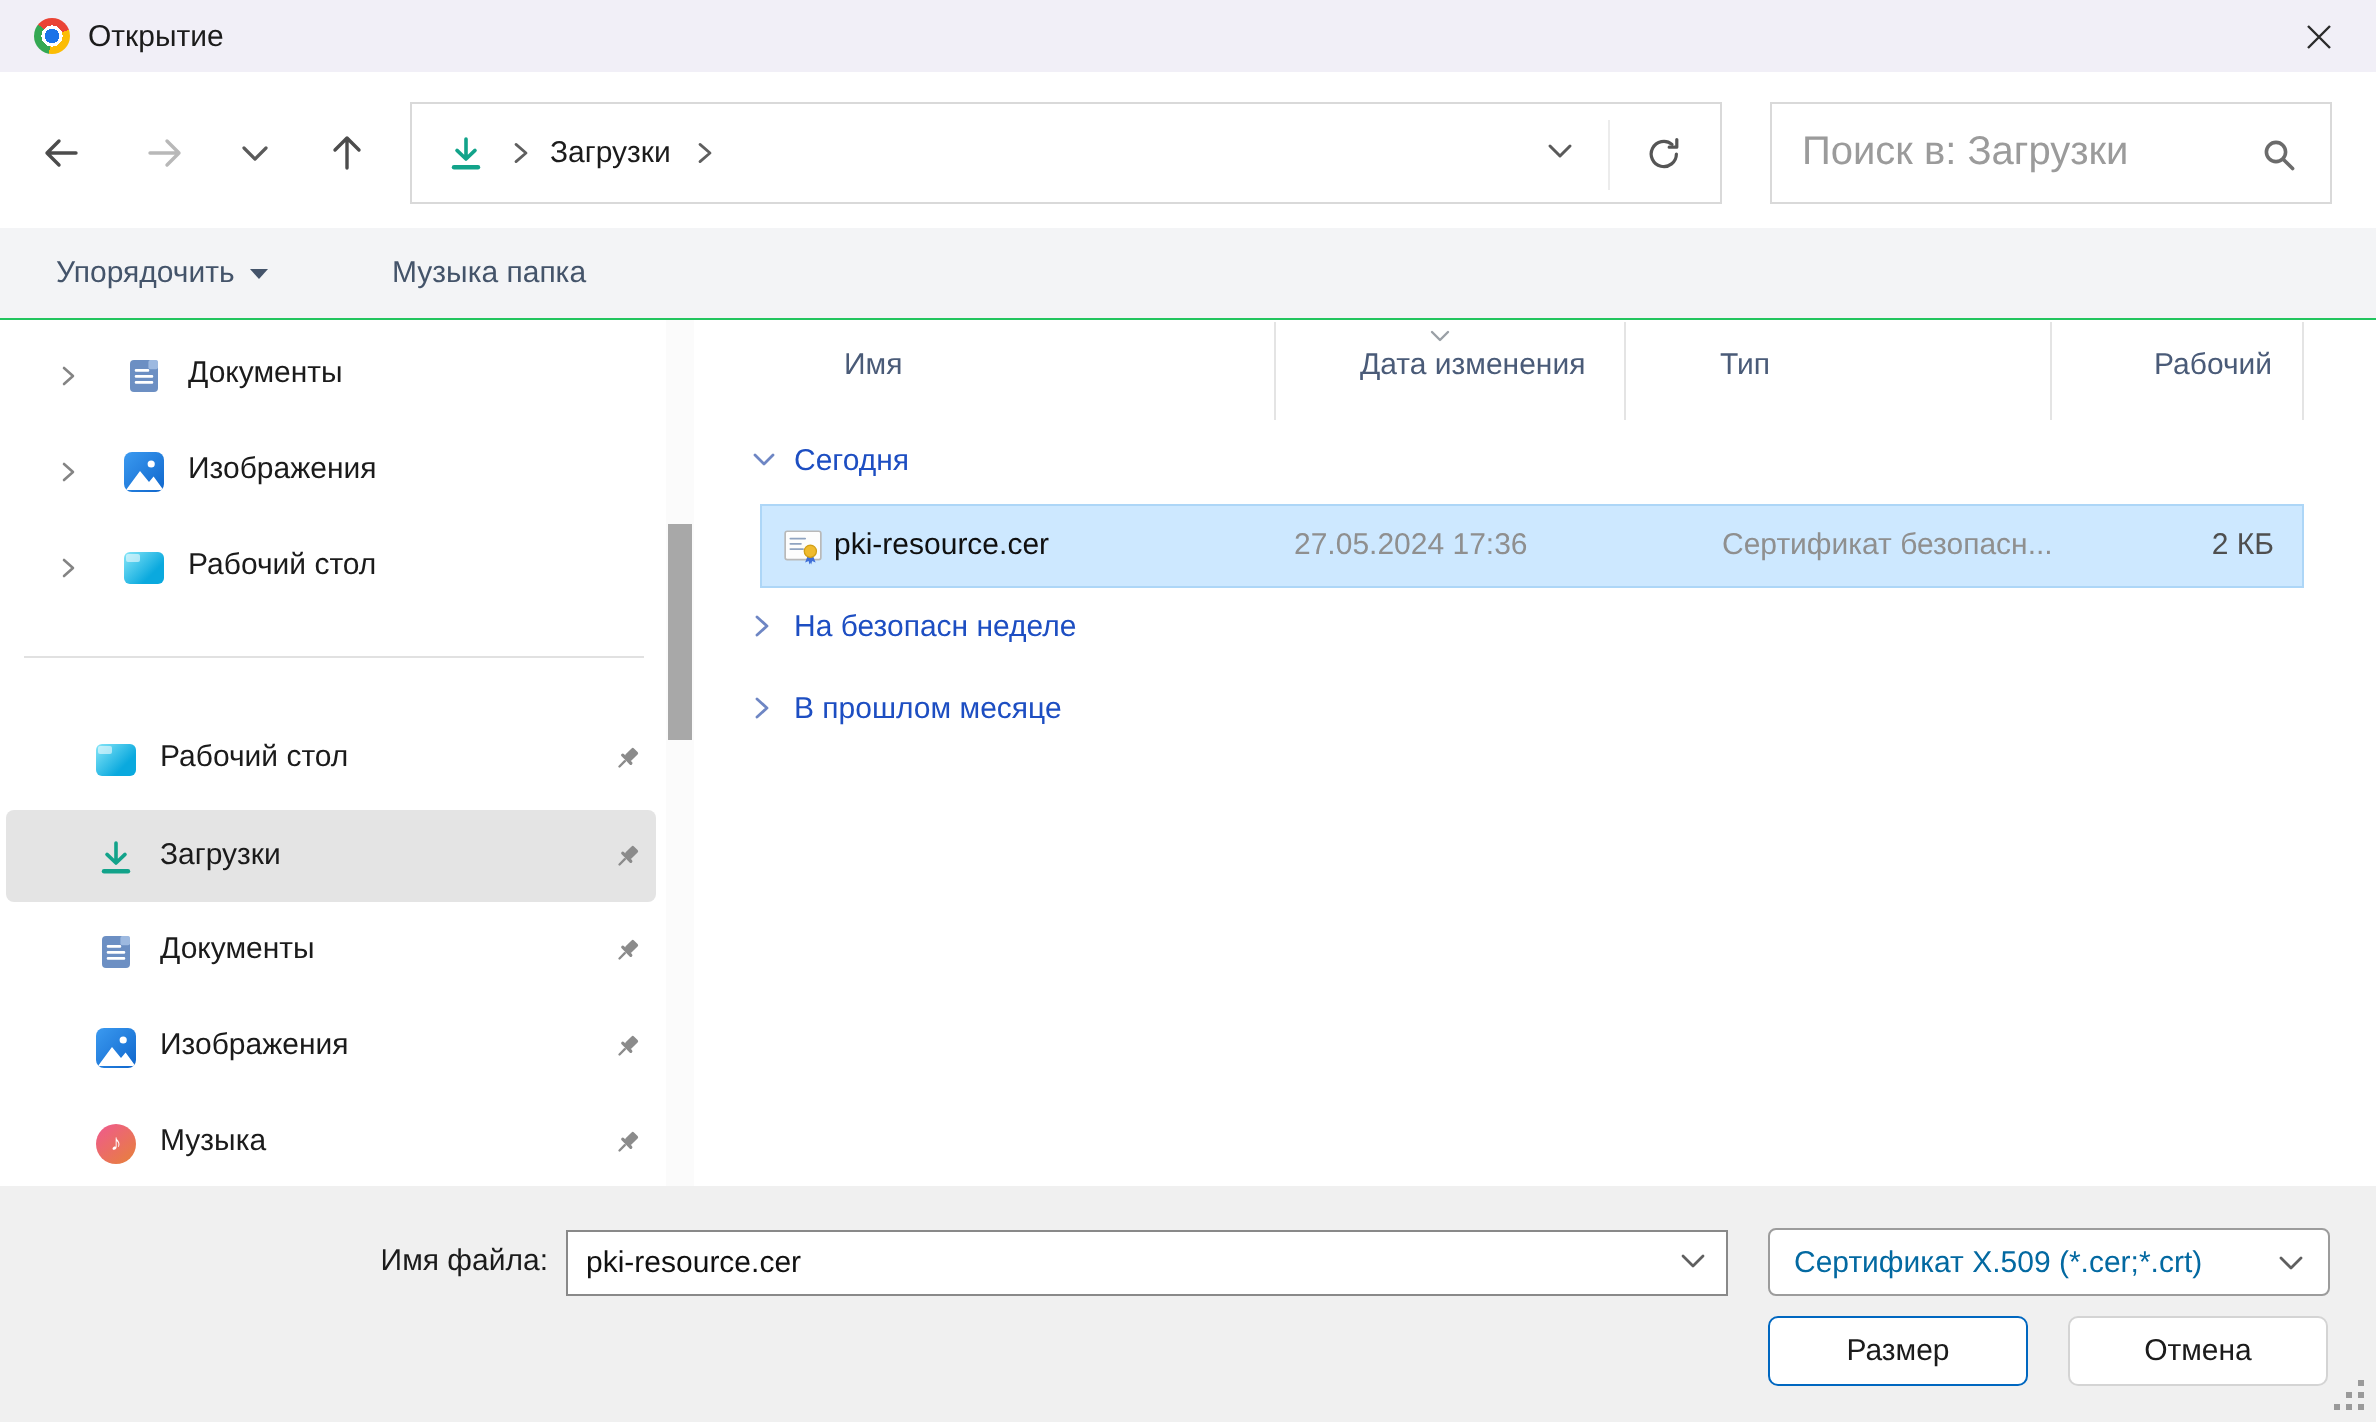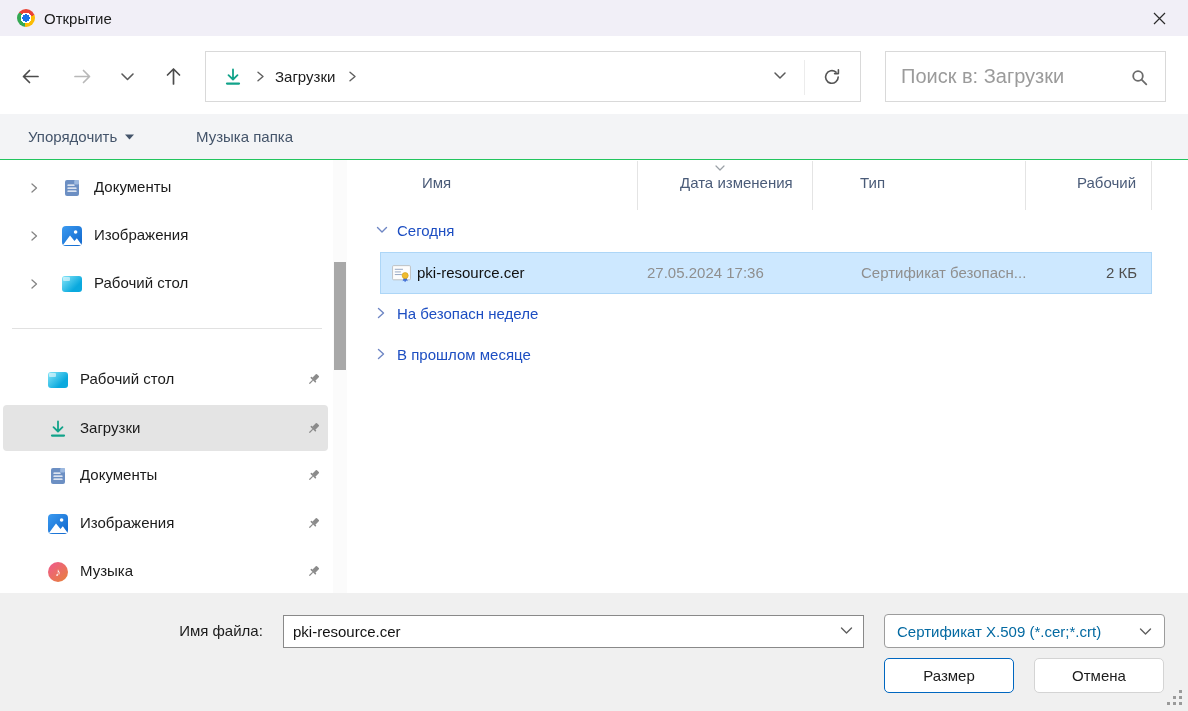--- a/index.html
+++ b/index.html
@@ -63,21 +63,21 @@
   .group-row .gchev { position:absolute; left:-21px; top:3px; }
   .file-row { position:absolute; left:380px; top:92px; width:772px; height:42px; background:#cde8ff; border:1px solid #add6f7; }
   .file-row .fic { position:absolute; left:10px; top:10px; }
   .file-row .fname { position:absolute; left:36px; top:11px; color:#101010; }
   .file-row .fdate { position:absolute; left:266px; top:11px; color:#8f8f8f; }
   .file-row .ftype { position:absolute; left:440px; top:11px; color:#8f8f8f;margin-left:40px; }
   .file-row .fsize { position:absolute; right:14px; top:11px; color:#4f4f4f; }
 
   
   .footer { position:absolute; left:0; top:593px; width:1188px; height:118px; background:#f0f0f0; }
-  .fn-label { position:absolute; left:168px; top:29px; width:106px; text-align:center; color:#1b1b1b; }
+  .fn-label { position:absolute; left:168px; top:29px; width:106px; text-align:right; color:#1b1b1b; }
   .fn-combo { position:absolute; left:283px; top:22px; width:581px; height:33px; }
   .fn-combo input { width:100%; height:100%; border:1px solid #898989; padding:0 34px 0 9px; font-family:"Liberation Sans", sans-serif; font-size:15px; color:#111; outline:none; background:#fff; }
   .fn-combo .chev { position:absolute; right:10px; top:10px; }
   .ft-combo { position:absolute; left:884px; top:21px; width:281px; height:34px; background:#fff; border:1px solid #9c9c9c; border-radius:4px; display:flex; align-items:center; }
   .ft-combo .lbl { margin-left:12px; color:#0369a1; }
   .ft-combo .chev { position:absolute; right:11px; top:11px; }
   .btn { position:absolute; top:65px; width:130px; height:35px; border-radius:5px; background:#fff; display:flex; align-items:center; justify-content:center; color:#1b1b1b; cursor:default; }
   .btn-open { left:884px; border:1px solid #0067c0; }
   .btn-cancel { left:1034px; border:1px solid #d4d4d4; }
   .grip { position:absolute; right:4px; bottom:4px; }

